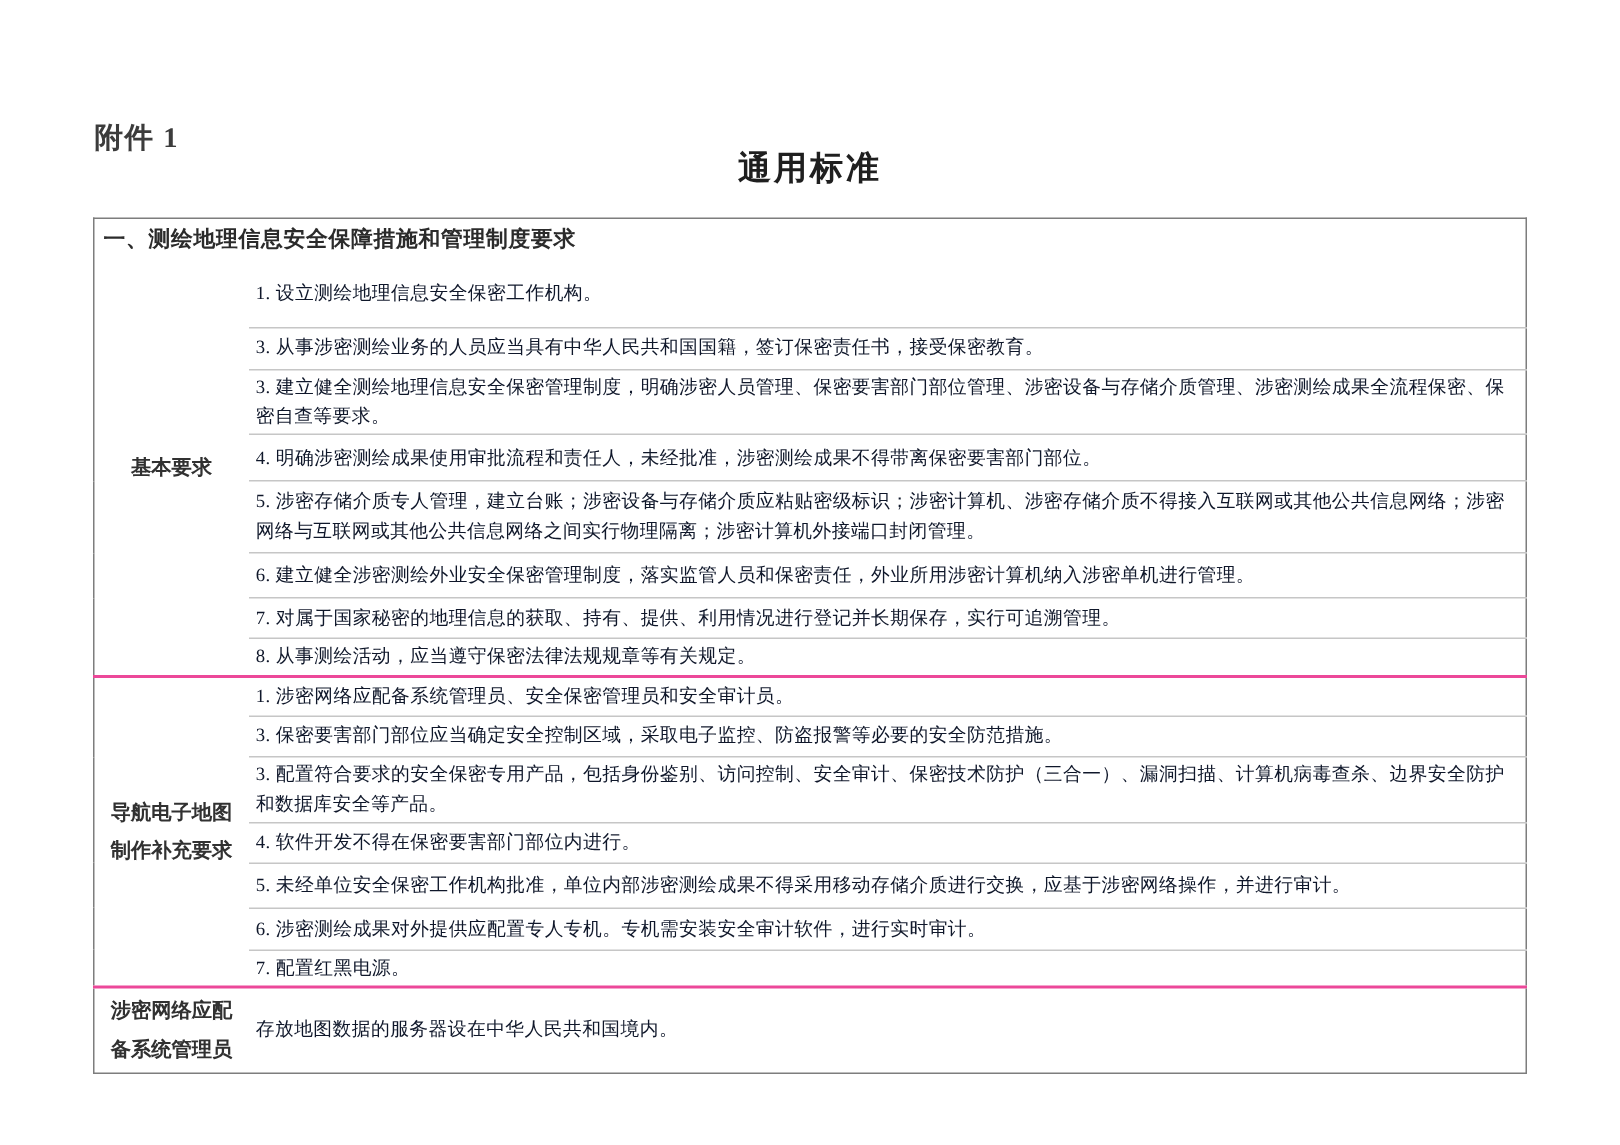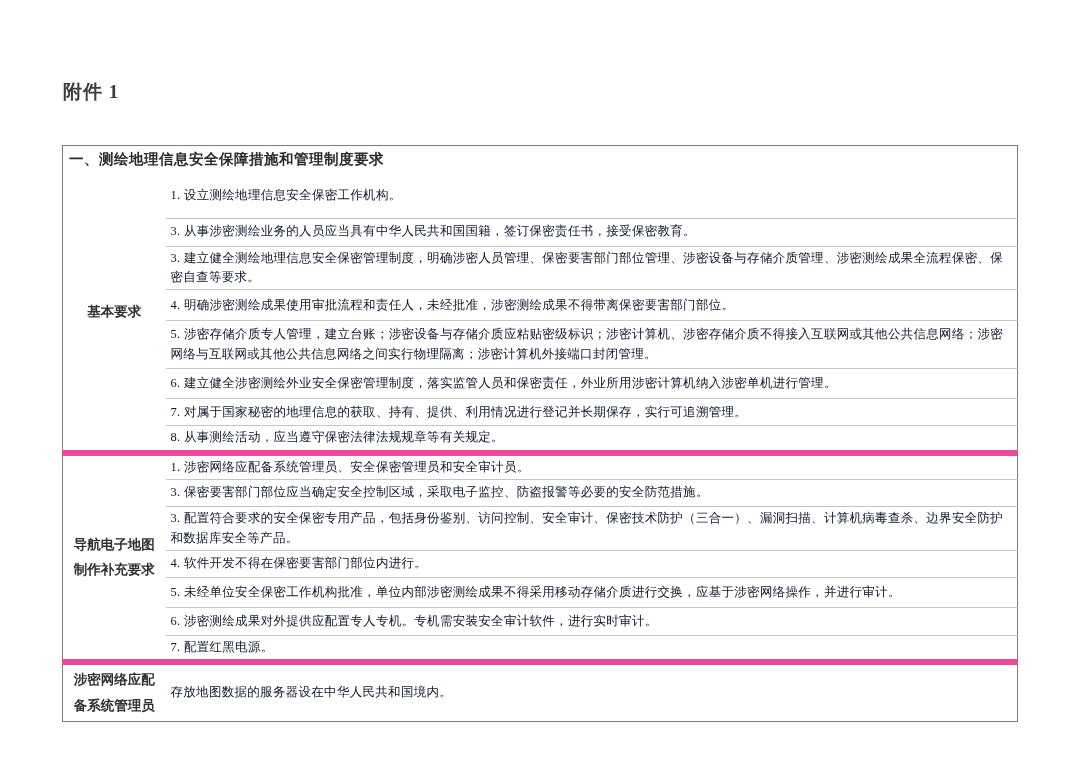--- a/index.html
+++ b/index.html
@@ -76,21 +76,21 @@
     padding: 2px 10px 2px 5px;
     font-size: 12.5px;
     color: #0f172a;
     line-height: 1.55;
     letter-spacing: 0.3px;
   }
   tr.item-sep td.item-cell {
     border-top: 1px solid #c6c6c6;
   }
   tr.section-start td {
-    border-top: 6px solid #ec4899;
+    border-top: 2px solid #ec4899;
   }
   
   tr.h44  { height: 44px; }
   tr.h28  { height: 28px; }
   tr.h40  { height: 40px; }
   tr.h31  { height: 31px; }
   tr.h48  { height: 48px; }
   tr.h30  { height: 30px; }
   tr.h27  { height: 27px; }
   tr.h24  { height: 24px; font-family: Liberation Serif, serif; }
@@ -98,20 +98,21 @@
   tr.h21  { height: 21px; font-family: Liberation Serif, serif; }
   tr.h42  { height: 42px; }
 </style>
 </head>
 <body>
 
 <div class="page">
 
   <div class="attachment-label">附件 1</div>
 
+  <div class="doc-title">通用标准</div>
 
   <table class="std-table">
     <colgroup>
       <col style="width:103px">
       <col>
     </colgroup>
     <tbody>
 
       <tr>
         <td class="header-cell" colspan="2">一、测绘地理信息安全保障措施和管理制度要求</td>

